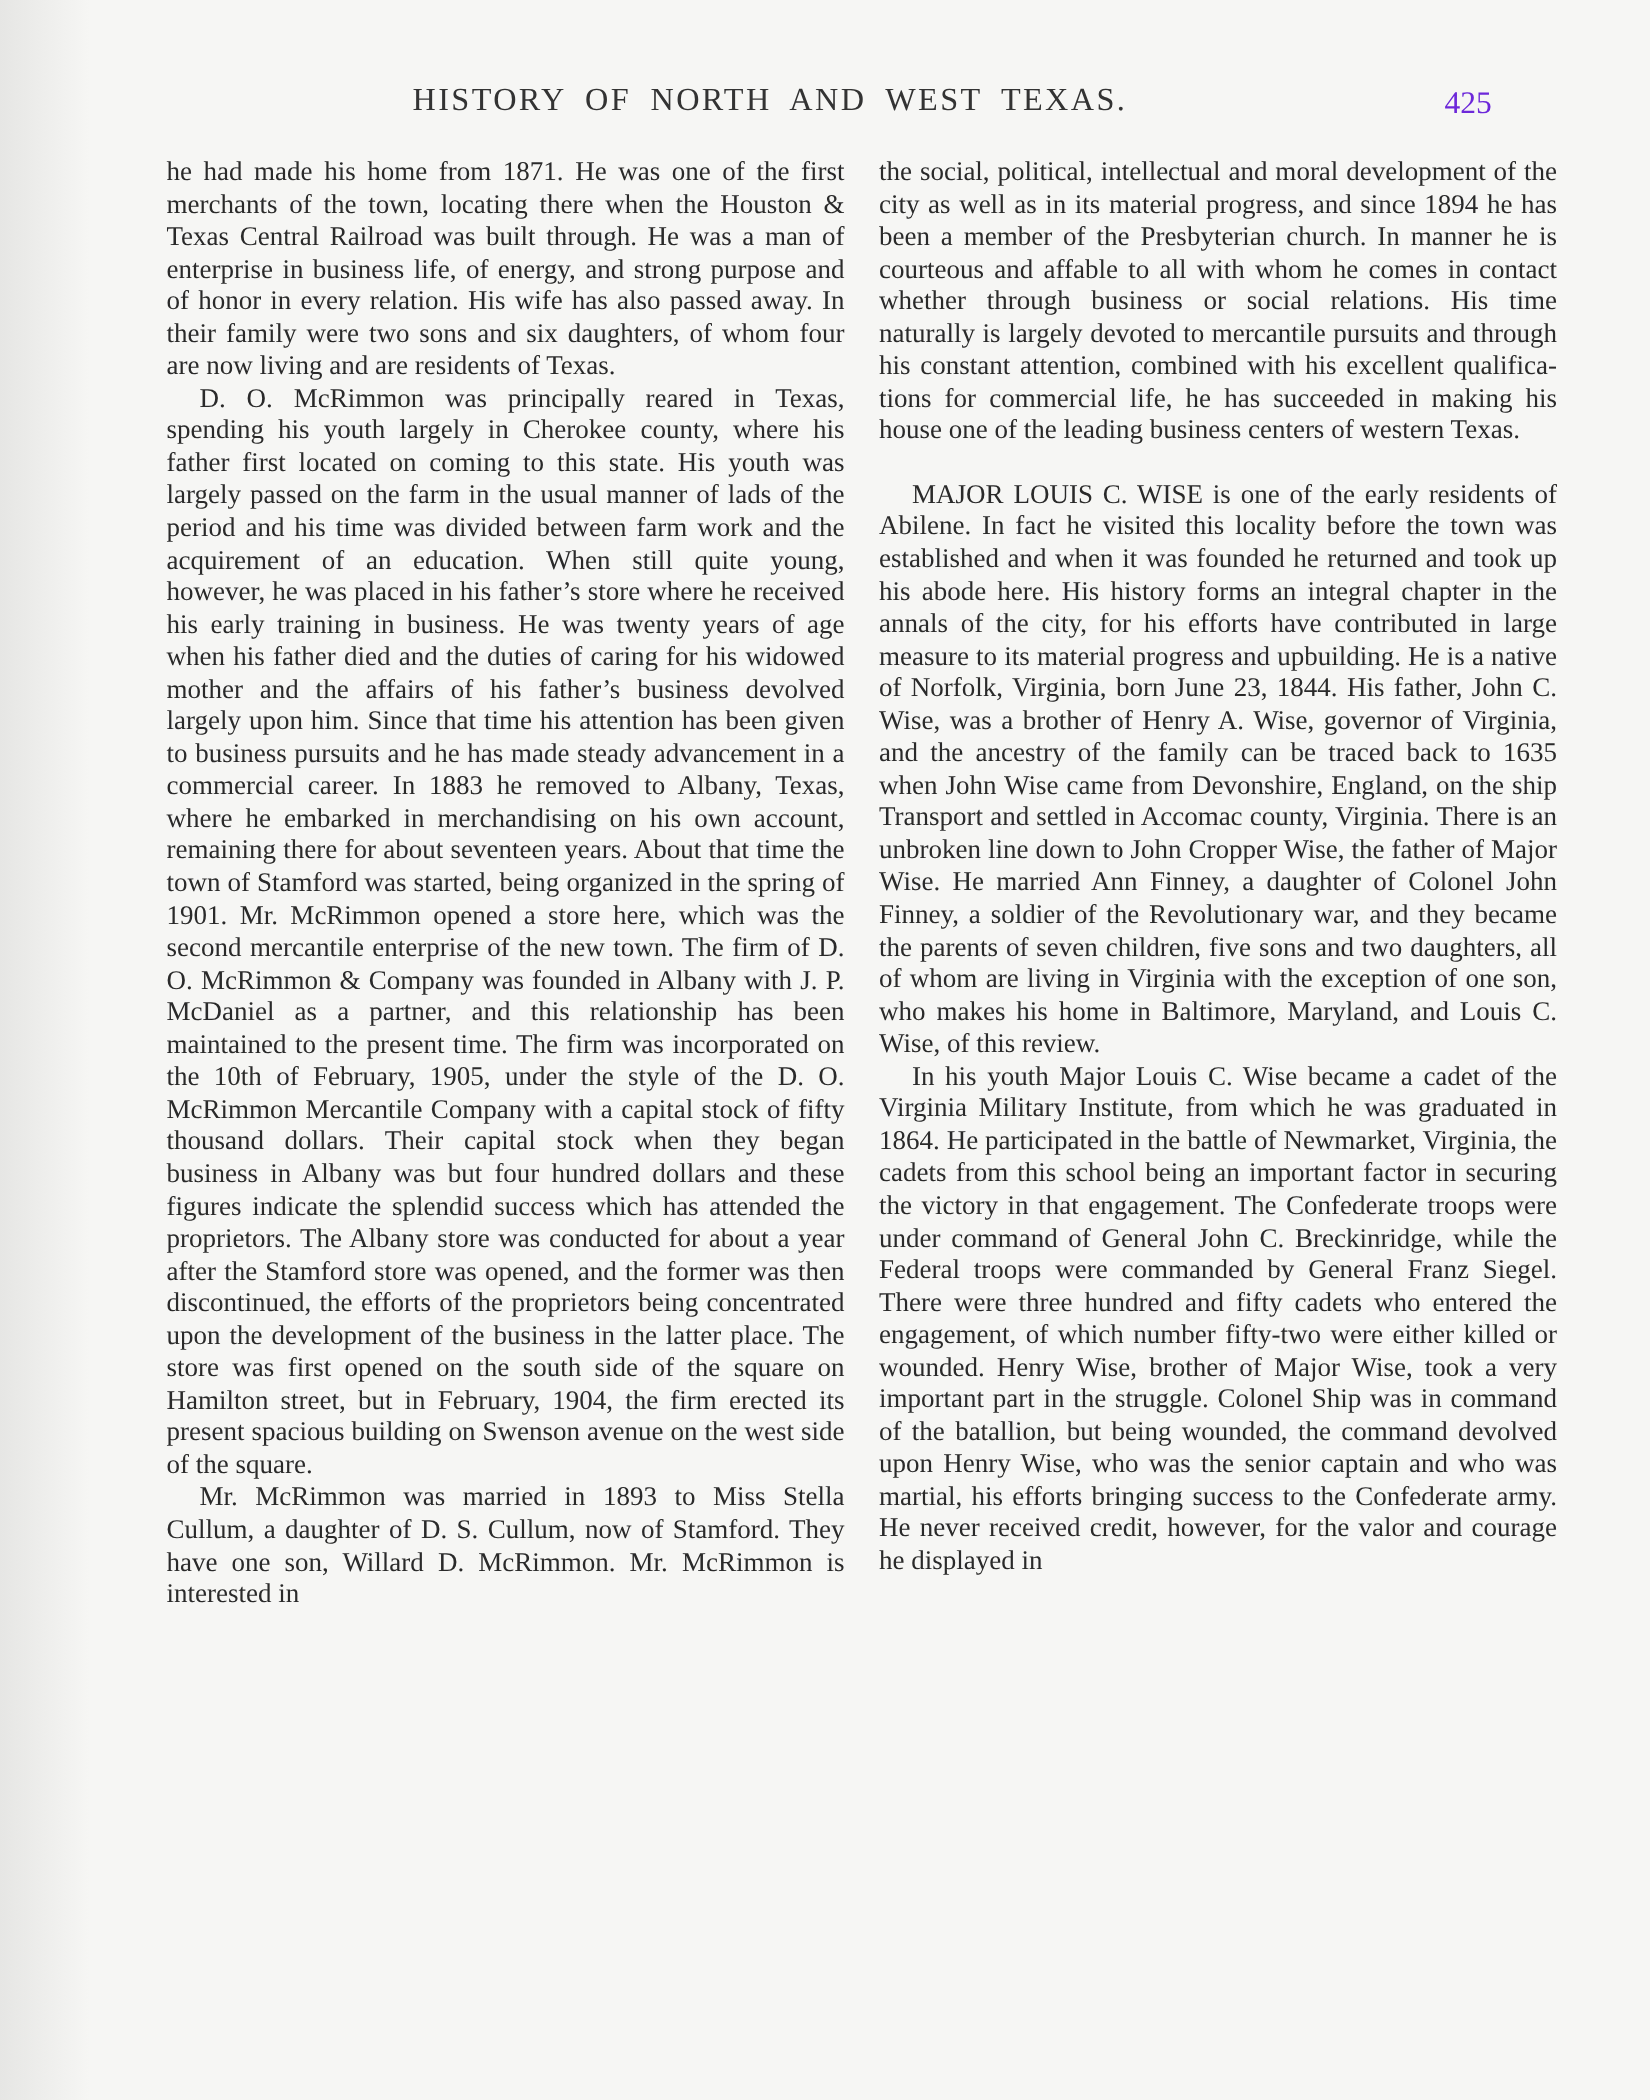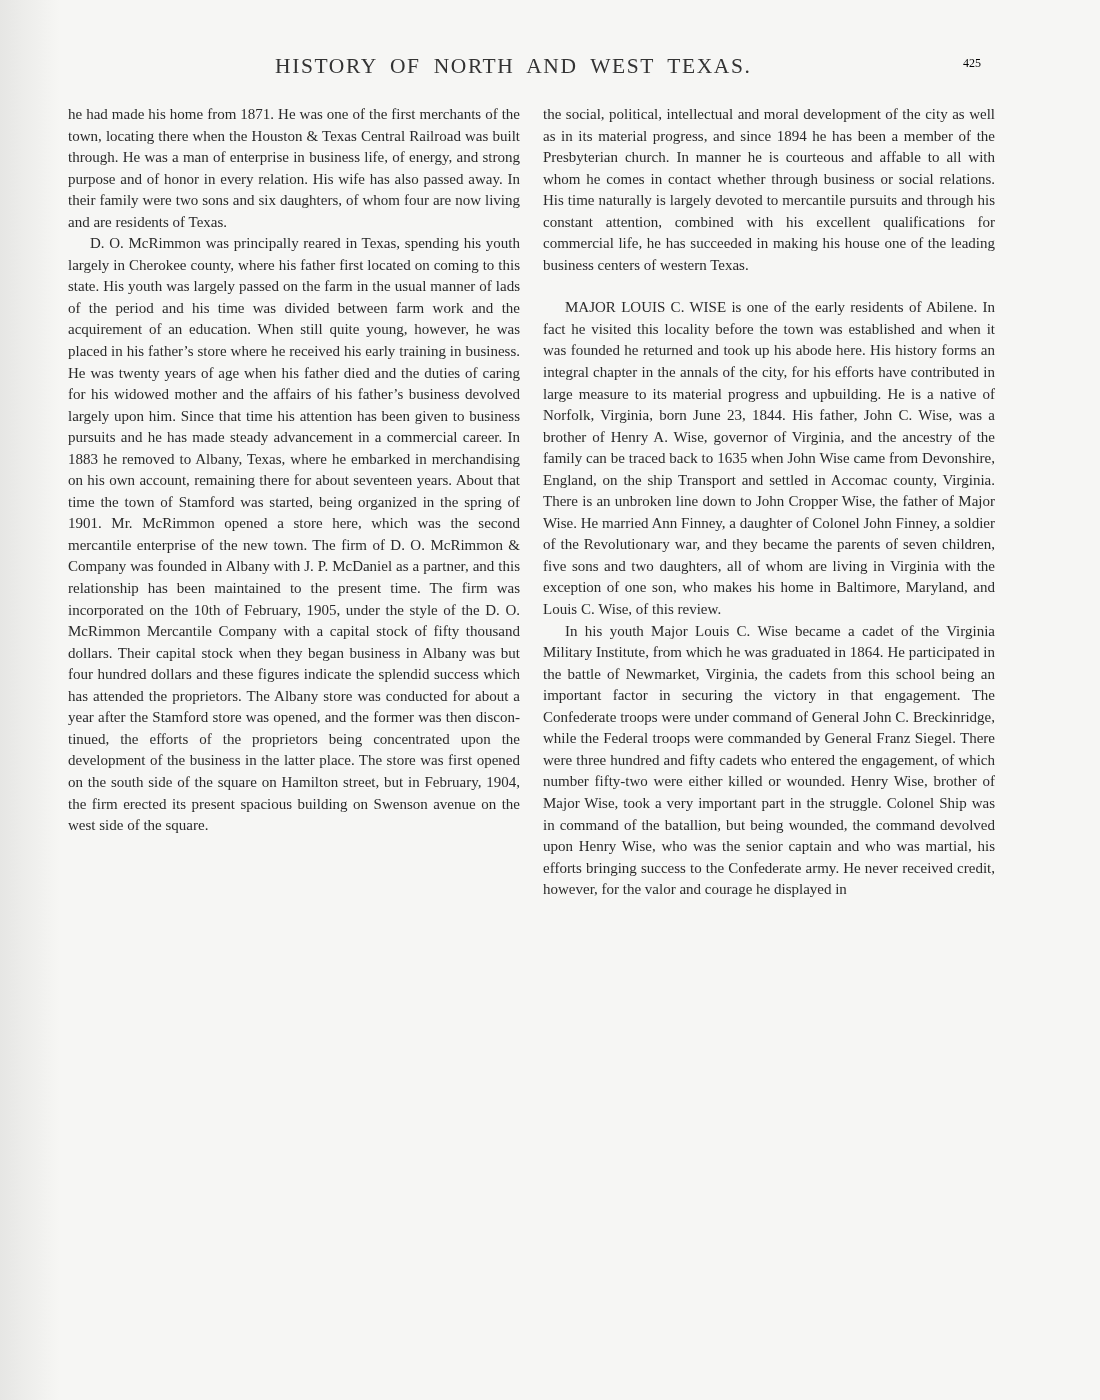--- a/index.html
+++ b/index.html
@@ -17,45 +17,46 @@
   .header {
     position:absolute; top:54px; left:0; width:1092px; height:30px;
   }
   .running-head {
     position:absolute; left:275px; top:0;
     font-size:21.5px; letter-spacing:1.6px; word-spacing:6px;
     color:#333;
   }
   .page-number {
     position:absolute; left:963px; top:2px;
-    font-size:12px; color:#000000;
+    font-size:21px; color:#6d28d9;
   }
   .col {
     position:absolute; top:104px; width:452px;
-    font-size:15px; line-height:21.55px;
-    text-align:justify; hyphens:manual;
+    font-size:18px; line-height:21.55px;
+    text-align:justify; hyphens:manual;margin-left:43px;
   }
   .col-left { left:68px; }
   .col-right { left:543px;font-family:Liberation Serif, serif; }
   .col p { margin:0; text-indent:22px; }
   .col p.cont { text-indent:0; }
   .col p.gap { margin-top:21px; }
 </style>
 </head>
 <body>
 
 <div class="page-shade"></div>
 
 <div class="header">
   <span class="running-head">HISTORY OF NORTH AND WEST TEXAS.</span>
   <span class="page-number">425</span>
 </div>
 
 <div class="col col-left">
   <p class="cont">he had made his home from 1871. He was one of the first merchants of the town, locating there when the Houston &amp; Texas Central Railroad was built through. He was a man of enterprise in business life, of energy, and strong purpose and of honor in every relation. His wife has also passed away. In their family were two sons and six daughters, of whom four are now living and are residents of Texas.</p>
   <p>D. O. McRimmon was principally reared in Texas, spending his youth largely in Cherokee county, where his father first located on coming to this state. His youth was largely passed on the farm in the usual manner of lads of the pe­riod and his time was divided between farm work and the acquirement of an education. When still quite young, however, he was placed in his father’s store where he received his early train­ing in business. He was twenty years of age when his father died and the duties of caring for his widowed mother and the affairs of his fath­er’s business devolved largely upon him. Since that time his attention has been given to busi­ness pursuits and he has made steady advance­ment in a commercial career. In 1883 he re­moved to Albany, Texas, where he embarked in merchandising on his own account, remaining there for about seventeen years. About that time the town of Stamford was started, being organized in the spring of 1901. Mr. McRim­mon opened a store here, which was the second mercantile enterprise of the new town. The firm of D. O. McRimmon &amp; Company was founded in Albany with J. P. McDaniel as a partner, and this relationship has been maintained to the present time. The firm was incorporated on the 10th of February, 1905, under the style of the D. O. McRimmon Mercantile Company with a capital stock of fifty thousand dollars. Their cap­ital stock when they began business in Albany was but four hundred dollars and these figures indicate the splendid success which has attended the proprietors. The Albany store was con­ducted for about a year after the Stamford store was opened, and the former was then discon­tinued, the efforts of the proprietors being con­centrated upon the development of the business in the latter place. The store was first opened on the south side of the square on Hamilton street, but in February, 1904, the firm erected its present spacious building on Swenson avenue on the west side of the square.</p>
+  <p>Mr. McRimmon was married in 1893 to Miss Stella Cullum, a daughter of D. S. Cullum, now of Stamford. They have one son, Willard D. McRimmon. Mr. McRimmon is interested in</p>
 </div>
 
 <div class="col col-right">
   <p class="cont">the social, political, intellectual and moral devel­opment of the city as well as in its material prog­ress, and since 1894 he has been a member of the Presbyterian church. In manner he is courte­ous and affable to all with whom he comes in contact whether through business or social rela­tions. His time naturally is largely devoted to mercantile pursuits and through his constant at­tention, combined with his excellent qualifica­tions for commercial life, he has succeeded in making his house one of the leading business centers of western Texas.</p>
   <p class="gap">MAJOR LOUIS C. WISE is one of the early residents of Abilene. In fact he visited this lo­cality before the town was established and when it was founded he returned and took up his abode here. His history forms an integral chap­ter in the annals of the city, for his efforts have contributed in large measure to its material progress and upbuilding. He is a native of Nor­folk, Virginia, born June 23, 1844. His father, John C. Wise, was a brother of Henry A. Wise, governor of Virginia, and the ancestry of the family can be traced back to 1635 when John Wise came from Devonshire, England, on the ship Transport and settled in Accomac county, Virginia. There is an unbroken line down to John Cropper Wise, the father of Major Wise. He married Ann Finney, a daughter of Colonel John Finney, a soldier of the Revolutionary war, and they became the parents of seven children, five sons and two daughters, all of whom are living in Virginia with the exception of one son, who makes his home in Baltimore, Maryland, and Louis C. Wise, of this review.</p>
   <p>In his youth Major Louis C. Wise became a cadet of the Virginia Military Institute, from which he was graduated in 1864. He partici­pated in the battle of Newmarket, Virginia, the cadets from this school being an important fac­tor in securing the victory in that engagement. The Confederate troops were under command of General John C. Breckinridge, while the Fed­eral troops were commanded by General Franz Siegel. There were three hundred and fifty ca­dets who entered the engagement, of which number fifty-two were either killed or wounded. Henry Wise, brother of Major Wise, took a very important part in the struggle. Colonel Ship was in command of the batallion, but being wounded, the command devolved upon Henry Wise, who was the senior captain and who was martial, his efforts bringing success to the Con­federate army. He never received credit, how­ever, for the valor and courage he displayed in</p>
 </div>
 
 </body></html>

